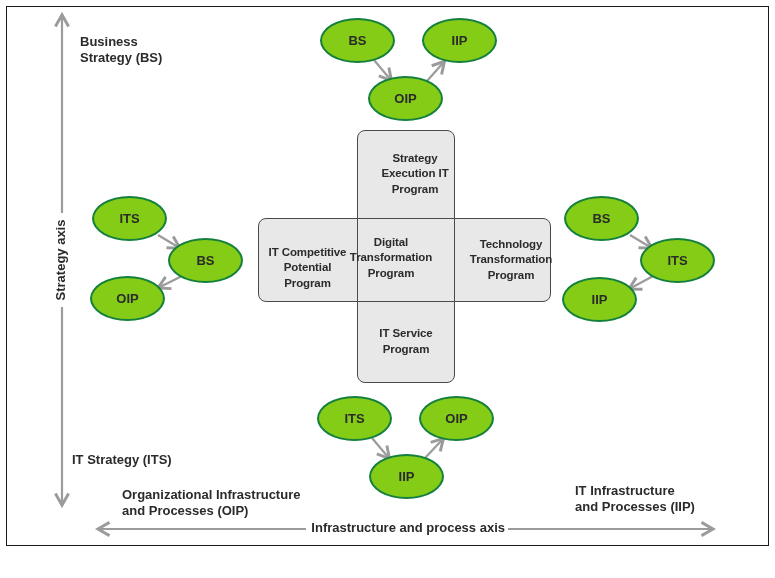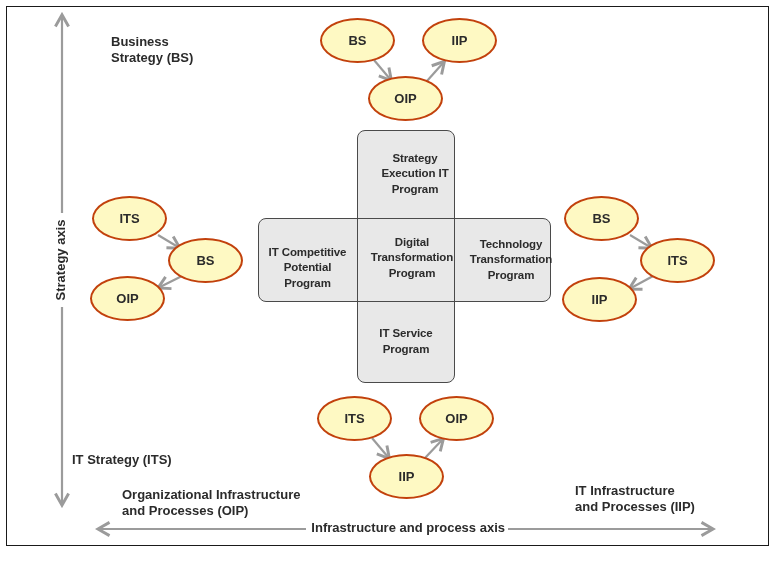--- a/index.html
+++ b/index.html
@@ -48,45 +48,45 @@
     text-align: center;
     font-weight: bold;
     font-size: 11.5px;
     line-height: 1.32;
     color: #2b2b2b;
     white-space: pre-line;
     letter-spacing: -0.1px;
   }
   .bl-top    { left: 357px; top: 132px; width: 116px; height: 84px; }
   .bl-left   { left: 259px; top: 220px; width: 97px; height: 96px; }
-  .bl-center { left: 364px; top: 220px; width: 96px; height: 76px; }
+  .bl-center { left: 343px; top: 220px; width: 96px; height: 76px; }
   .bl-right  { left: 456px; top: 220px; width: 110px; height: 80px; }
   .bl-bottom { left: 357px; top: 302px; width: 98px; height: 79px; }
   .node {
     position: absolute;
     width: 75px; height: 45px;
-    border: 2px solid #c2410c;
+    border: 2px solid #15803d;
     border-radius: 50%;
-    background: #fef9c3;
+    background: #84cc16;
     display: flex;
     align-items: center;
     justify-content: center;
     font-weight: bold;
     font-size: 13px;
     color: #2b2b2b;
   }
   .axislabel {
     position: absolute;
     font-weight: bold;
     font-size: 13px;
     line-height: 1.25;
     color: #2b2b2b;
     white-space: pre-line;
   }
-  .al-bs  { left: 80px;  top: 34px; margin-left: 31px; }
+  .al-bs  { left: 80px;  top: 34px; }
   .al-its { left: 72px;  top: 452px; }
   .al-oip { left: 122px; top: 487px; }
   .al-iip { left: 575px; top: 483px; width: 150px; text-align: left; }
   .al-infra {
     left: 310px; top: 520px; width: 195px;
     text-align: right; white-space: nowrap;
   }
   .al-strategy-axis {
     left: 61px; top: 260px;
     transform: translate(-50%, -50%) rotate(-90deg);

